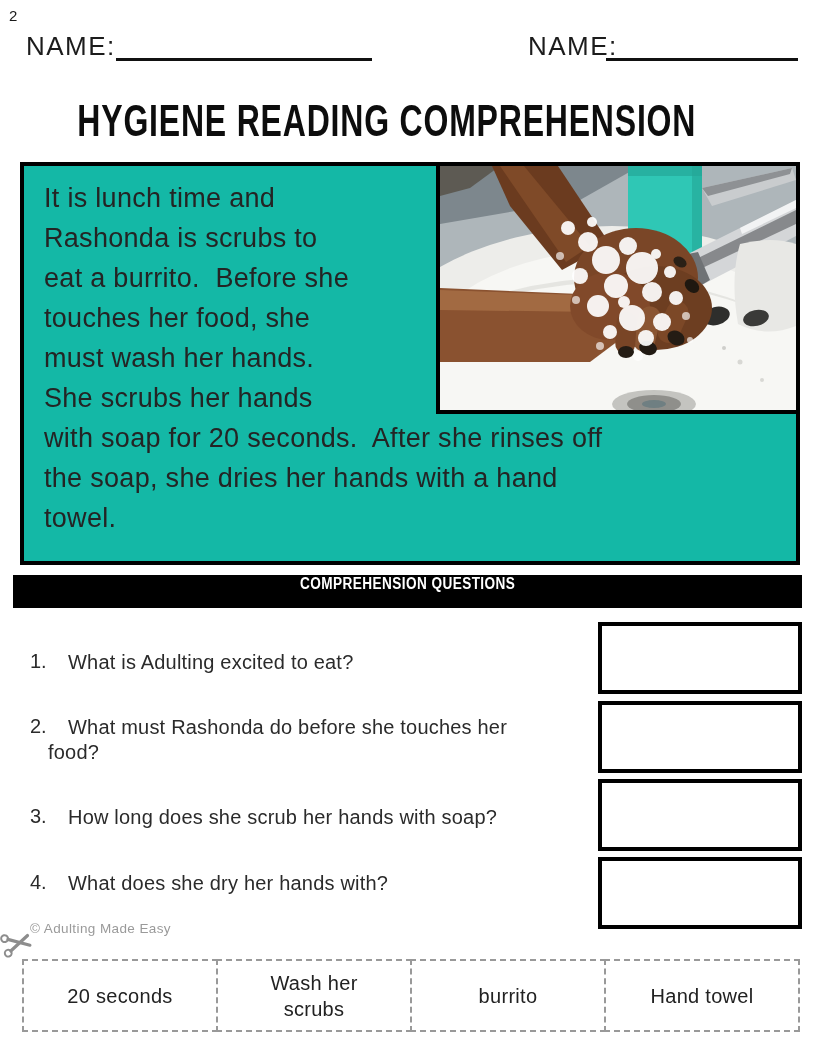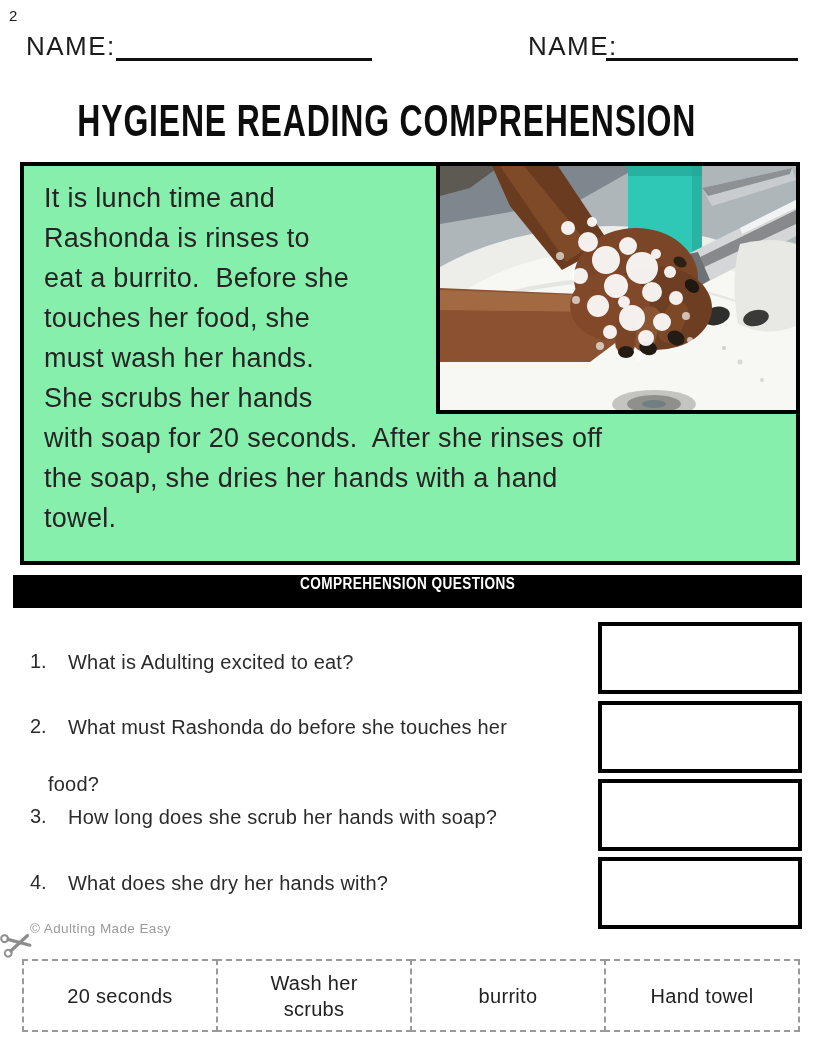--- a/index.html
+++ b/index.html
@@ -17,39 +17,39 @@
   #name-line { left:116px; width:256px; }
   #date-line { left:606px; width:192px; }
 
   
   .title { position:absolute; top:99px; left:0; width:816px; text-align:left; margin:0;
            font-size:40px; font-weight:700; color:#0d0d0d; letter-spacing:1px; }
   .title span { display:inline-block; transform:scale(0.80,1.10); transform-origin:center; }
 
   
   .passage-box { position:absolute; left:20px; top:162px; width:780px; height:403px;
-                 border:4px solid #000; box-sizing:border-box; background:#86efac; }
+                 border:4px solid #000; box-sizing:border-box; background:#14b8a6; }
   .photo { position:absolute; top:-4px; right:-4px; width:364px; height:252px;
            border:4px solid #000; box-sizing:border-box; background:#c7ccce; }
   .photo svg { display:block; width:100%; height:100%; }
   .passage-text { position:absolute; left:20px; top:12px; font-size:27px; line-height:40px; color:#242424; }
   .pline { white-space:pre; letter-spacing:0.3px; }
 
   
   .section-bar { position:absolute; left:13px; top:575px; width:789px; height:33px; background:#000;
                  display:flex; align-items:flex-start; justify-content:center; }
   .section-bar span { color:#fff; font-size:16px; font-weight:700; letter-spacing:0.5px;
                       display:inline-block; transform:scaleX(0.85); }
 
   
   .question { position:absolute; left:30px; display:flex; font-size:20px; color:#2b2b2b; }
   .qnum { width:38px; flex:none; }
   .qline { white-space:pre; line-height:25px; letter-spacing:0.2px; }
   #q1 { top:650px; } #q2 { top:715px; } #q3 { top:805px; } #q4 { top:871px; }
-  .outdent { margin-left:-20px;margin-top:32px; }
+  .outdent { margin-left:-20px; }
 
   
   .answer-box { position:absolute; left:598px; width:204px; height:72px;
                 border:4px solid #000; box-sizing:border-box; background:#fff; }
   #abox1 { top:622px; } #abox2 { top:701px; } #abox3 { top:779px; } #abox4 { top:857px; }
 
   
   .copyright { position:absolute; left:30px; top:921px; font-size:13.5px; color:#9a9a9a; letter-spacing:0.4px; }
   .scissors { position:absolute; left:1px; top:927px; width:30px; height:32px; transform:rotate(-14deg); }
 
@@ -71,21 +71,21 @@
   <div class="hdr-label" id="name-label">NAME:</div>
   <div class="blank-line" id="name-line"></div>
   <div class="hdr-label" id="date-label">NAME:</div>
   <div class="blank-line" id="date-line"></div>
 
   <h1 class="title"><span>HYGIENE READING COMPREHENSION</span></h1>
 
   <div class="passage-box">
     <div class="passage-text">
       <div class="pline">It is lunch time and</div>
-      <div class="pline">Rashonda is rinses to</div>
+      <div class="pline">Rashonda is scrubs to</div>
       <div class="pline">eat a burrito.  Before she</div>
       <div class="pline">touches her food, she</div>
       <div class="pline">must wash her hands.</div>
       <div class="pline">She scrubs her hands</div>
       <div class="pline">with soap for 20 seconds.  After she rinses off</div>
       <div class="pline">the soap, she dries her hands with a hand</div>
       <div class="pline">towel.</div>
     </div>
 
     <div class="photo">

